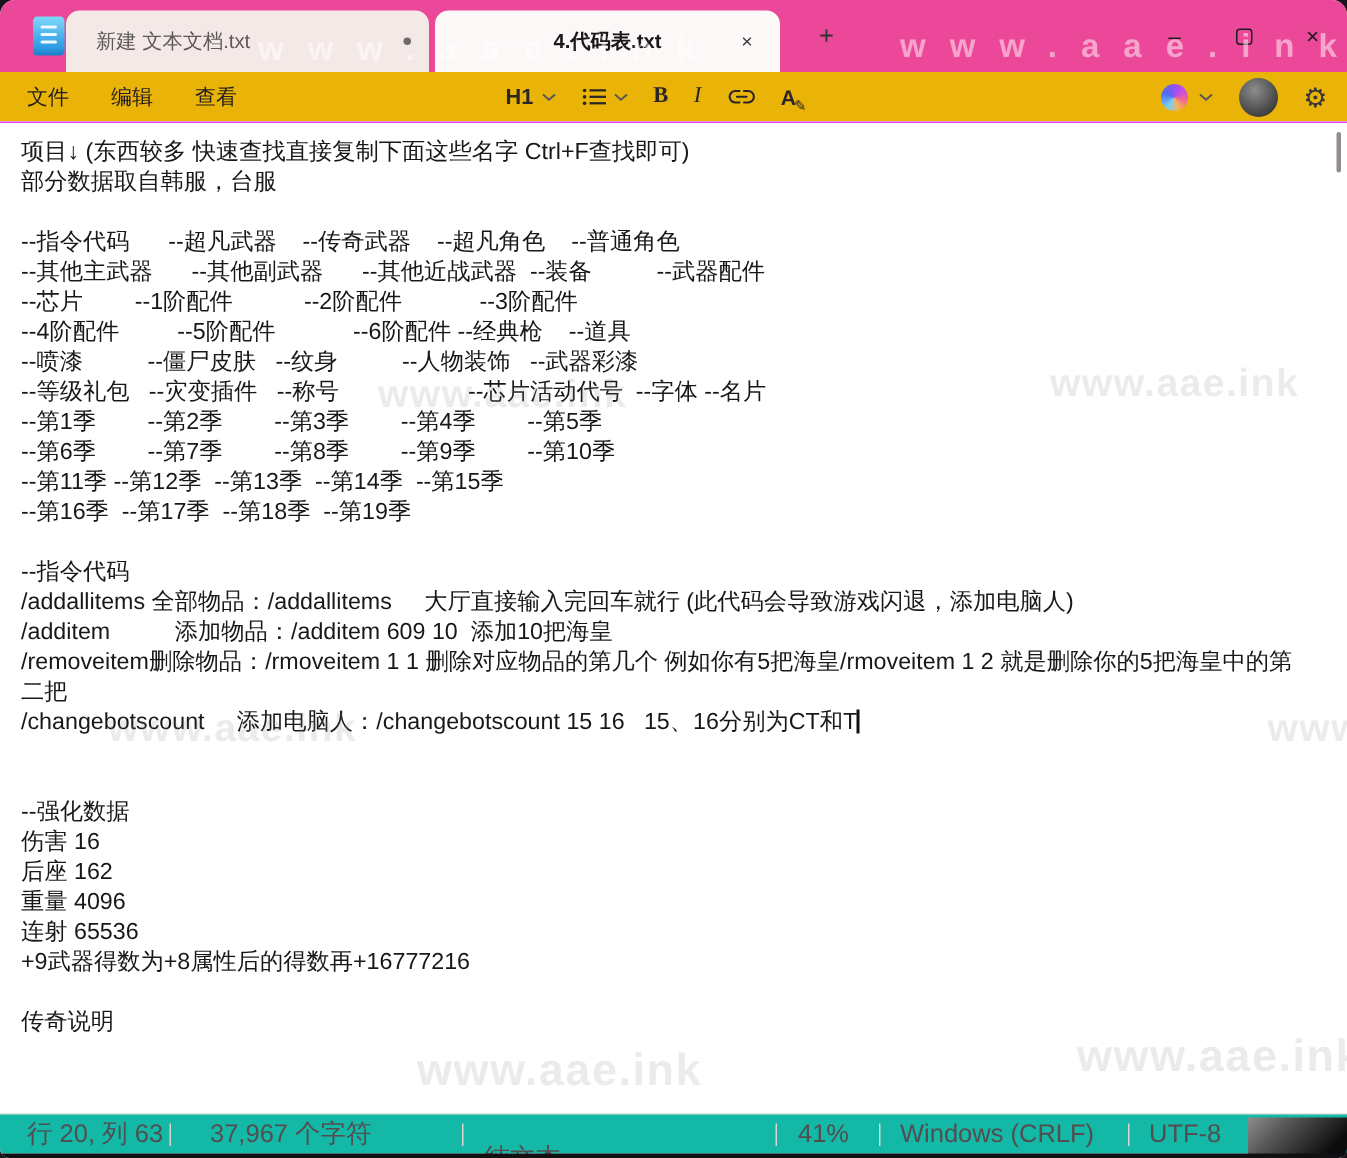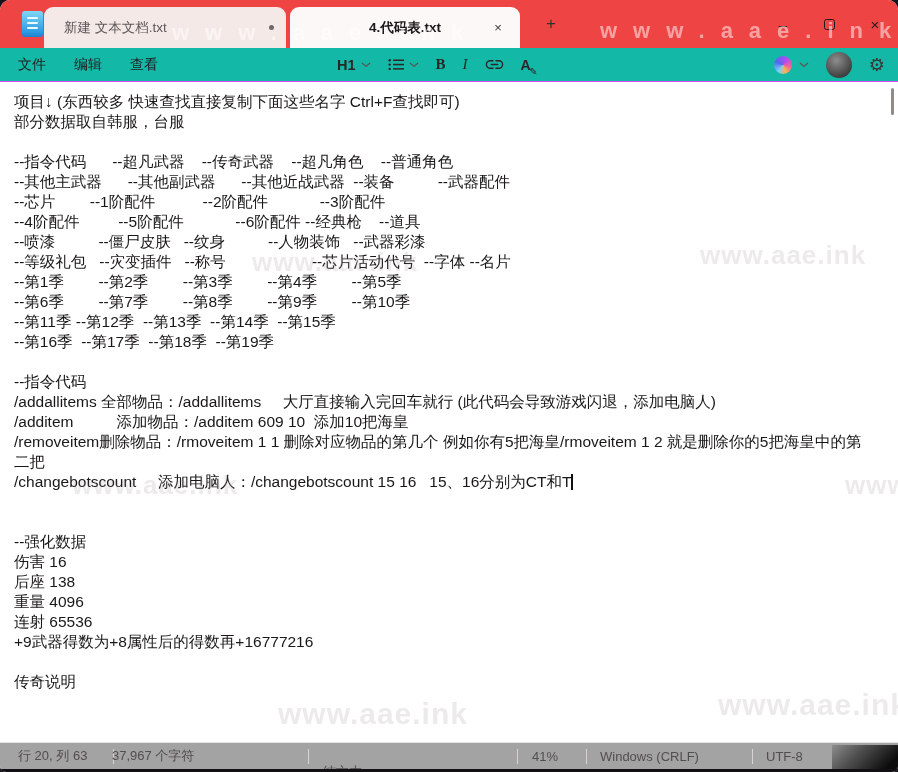--- a/index.html
+++ b/index.html
@@ -1,41 +1,41 @@
 <!DOCTYPE html>
 <html><head>
 <meta charset="utf-8">
 <style>
   * { margin:0; padding:0; box-sizing:border-box; }
   html,body { width:898px; height:772px; background:#17131a; overflow:hidden;
     font-family:"Liberation Sans","DejaVu Sans",sans-serif; }
   .window { position:absolute; inset:0; border-radius:10px 10px 6px 6px; overflow:hidden; background:#fff; }
 
   
-  .titlebar { position:absolute; top:0; left:0; right:0; height:48px; background:#ef4444; }
+  .titlebar { position:absolute; top:0; left:0; right:0; height:48px; background:#ec4899; }
   .app-icon { position:absolute; left:22px; top:11px; width:21px; height:26px; border-radius:3px;
     background:linear-gradient(180deg,#7fd8f8 0%,#2f9de4 78%,#1d7fc9 100%); }
   .app-icon i { position:absolute; left:5px; width:11px; height:2px; background:#eafaff; border-radius:1px; }
   .app-icon i:nth-child(1){top:6px;} .app-icon i:nth-child(2){top:11px;} .app-icon i:nth-child(3){top:16px;}
   .tab { position:absolute; top:7px; height:41px; display:flex; align-items:center; font-size:13.5px; }
   .tab-inactive { left:44px; width:242px; color:#5d585a; padding:0 12px 0 20px; background:#f5e9e7; border-radius:9px 9px 0 0; }
   .tab-inactive .lbl { flex:1; overflow:hidden; white-space:nowrap; }
   .dot { width:5px; height:5px; border-radius:50%; background:#6e696c; }
   .tab-active { left:290px; width:230px; background:#fcf8f7; border-radius:9px 9px 0 0;
     color:#1c181a; font-weight:700; justify-content:center; }
   .tab-close { position:absolute; right:13px; top:11px; width:18px; height:18px; display:flex; align-items:center;
     justify-content:center; color:#3c3839; font-size:13px; font-weight:400; cursor:default; }
   .newtab { position:absolute; left:540px; top:13px; width:22px; height:22px; display:flex; align-items:center;
     justify-content:center; font-size:17px; color:#333031; }
   .wincontrols { position:absolute; right:0; top:0; height:48px; display:flex; }
   .wc { width:46px; height:48px; display:flex; align-items:center; justify-content:center; color:#1f1c1d; font-size:15px; }
   .max-box { width:11px; height:11px; border:1.4px solid #1f1c1d; border-radius:2.5px; }
 
   
-  .toolbar { position:absolute; top:48px; left:0; right:0; height:33px; background:#14b8a6;padding-left:24px; }
+  .toolbar { position:absolute; top:48px; left:0; right:0; height:33px; background:#eab308;padding-left:24px; }
   .menus { position:absolute; left:4px; top:0; height:33px; display:flex; align-items:center; }
   .menu-item { padding:0 14px; font-size:14px; color:#211d1f; }
   .fmt { position:absolute; left:337px; top:0; height:33px; display:flex; align-items:center; gap:17px; }
   .fbtn { display:flex; align-items:center; gap:5px; color:#2a2627; }
   .h1-label { font-size:14.5px; font-weight:700; }
   .bold-label { font-size:15px; font-weight:800; font-family:"Liberation Serif","DejaVu Serif",serif; }
   .italic-label { font-size:15px; font-style:italic; font-family:"Liberation Serif","DejaVu Serif",serif; }
   .clear-fmt { position:relative; font-size:14px; font-weight:700; }
   .clear-fmt .pen { position:absolute; right:-7px; bottom:-4px; font-size:10px; font-weight:400; }
   .rightgrp { position:absolute; right:13px; top:0; height:33px; display:flex; align-items:center; gap:17px; }
@@ -48,24 +48,24 @@
 
   
   .editor { position:absolute; top:81px; left:0; right:0; bottom:30px; background:#fff;
     border-top:1px solid #d946ef; padding:10px 4px 0 14px; font-size:15.5px; line-height:20px;
     color:#191718; overflow:hidden; }
   .line { white-space:pre; min-height:20px; }
   .caret { display:inline-block; width:1.5px; height:16px; background:#111; vertical-align:-3px; }
   .scroll-thumb { position:absolute; right:4px; top:88px; width:3px; height:27px; background:#918c8a; border-radius:3px; }
 
   
-  .statusbar { position:absolute; left:0; right:0; bottom:3px; height:27px; background:#a3a3a3;
-    border-top:1px solid #e9e3e2; font-size:13px; color:#524e50; }
+  .statusbar { position:absolute; left:0; right:0; bottom:3px; height:27px; background:#14b8a6;
+    border-top:1px solid #e9e3e2; font-size:17px; color:#524e50; }
   .seg { position:absolute; top:50%; transform:translateY(-50%); white-space:nowrap; }
-  .s1{left:18px;} .s2{left:112px;} .s3{left:323px;margin-top:16px;} .s4{left:532px;} .s5{left:600px;} .s6{left:766px;}
+  .s1{left:18px;} .s2{left:140px;} .s3{left:323px;margin-top:16px;} .s4{left:532px;} .s5{left:600px;} .s6{left:766px;}
   .sdiv { position:absolute; top:6px; width:1px; height:15px; background:#d9d3d2; }
   .d1{left:113px;} .d2{left:308px;} .d3{left:517px;} .d4{left:586px;} .d5{left:752px;}
   .bottom-edge { position:absolute; left:0; right:0; bottom:0; height:3px; background:#131014; }
   .blob { position:absolute; right:0; bottom:2px; width:66px; height:25px;
     background:linear-gradient(135deg,#8d8d8d 0%,#535353 35%,#0c0c0c 85%); }
 
   
   .wm { position:absolute; font-weight:700; pointer-events:none; white-space:nowrap;text-align:center; }
   .wm-t { font-size:22px; letter-spacing:16px; color:rgba(255,255,255,.5); }
   .wm-t1 { left:172px; top:20px; } .wm-t2 { left:600px; top:18px; }
@@ -184,21 +184,21 @@
       <div class="line">--指令代码</div>
       <div class="line">/addallitems 全部物品：/addallitems     大厅直接输入完回车就行 (此代码会导致游戏闪退，添加电脑人)</div>
       <div class="line">/additem          添加物品：/additem 609 10  添加10把海皇</div>
       <div class="line">/removeitem删除物品：/rmoveitem 1 1 删除对应物品的第几个 例如你有5把海皇/rmoveitem 1 2 就是删除你的5把海皇中的第</div>
       <div class="line">二把</div>
       <div class="line">/changebotscount     添加电脑人：/changebotscount 15 16   15、16分别为CT和T<span class="caret"></span></div>
       <div class="line"></div>
       <div class="line"></div>
       <div class="line">--强化数据</div>
       <div class="line">伤害 16</div>
-      <div class="line">后座 138</div>
+      <div class="line">后座 162</div>
       <div class="line">重量 4096</div>
       <div class="line">连射 65536</div>
       <div class="line">+9武器得数为+8属性后的得数再+16777216</div>
       <div class="line"></div>
       <div class="line">传奇说明</div>
     </div>
   <div class="scroll-thumb"></div>
 
   <span class="wm wm-e wm-e1">www.aae.ink</span>
   <span class="wm wm-e wm-e2">www.aae.ink</span>

